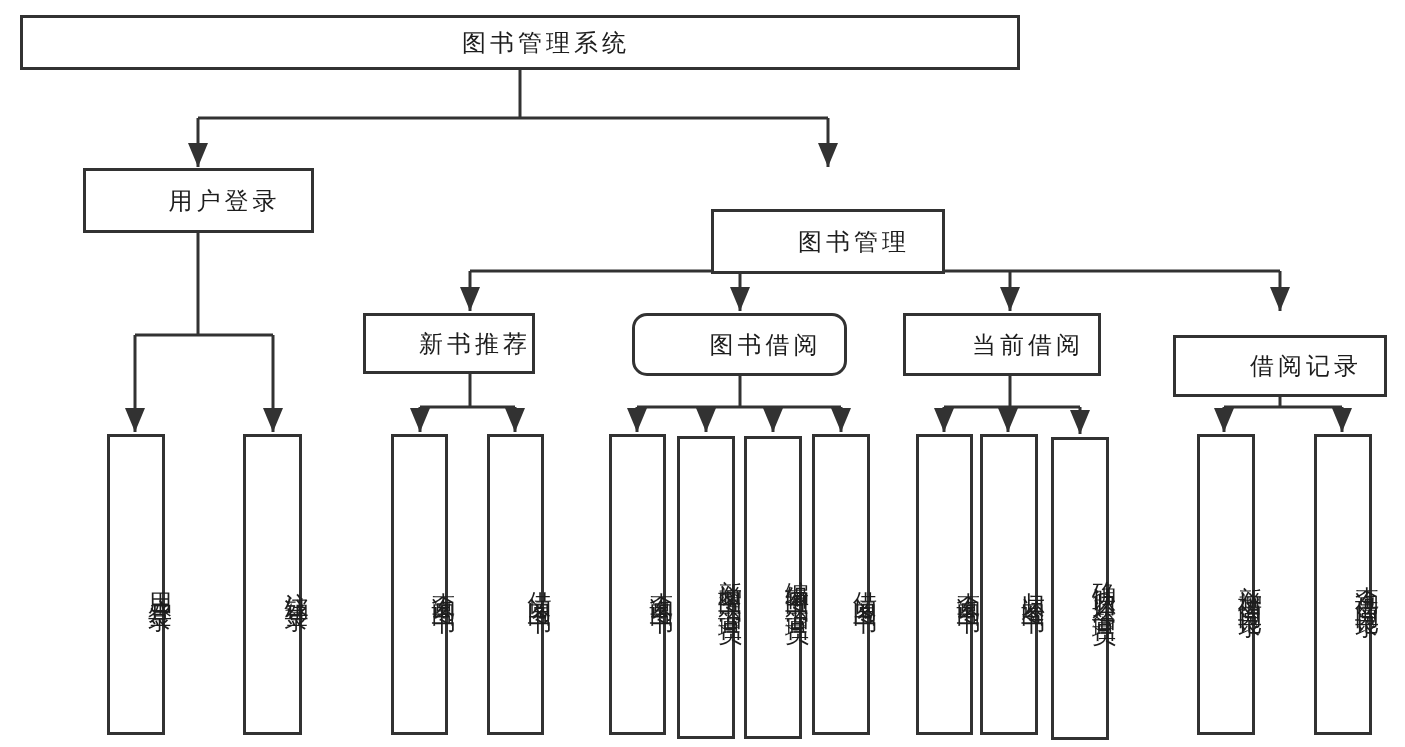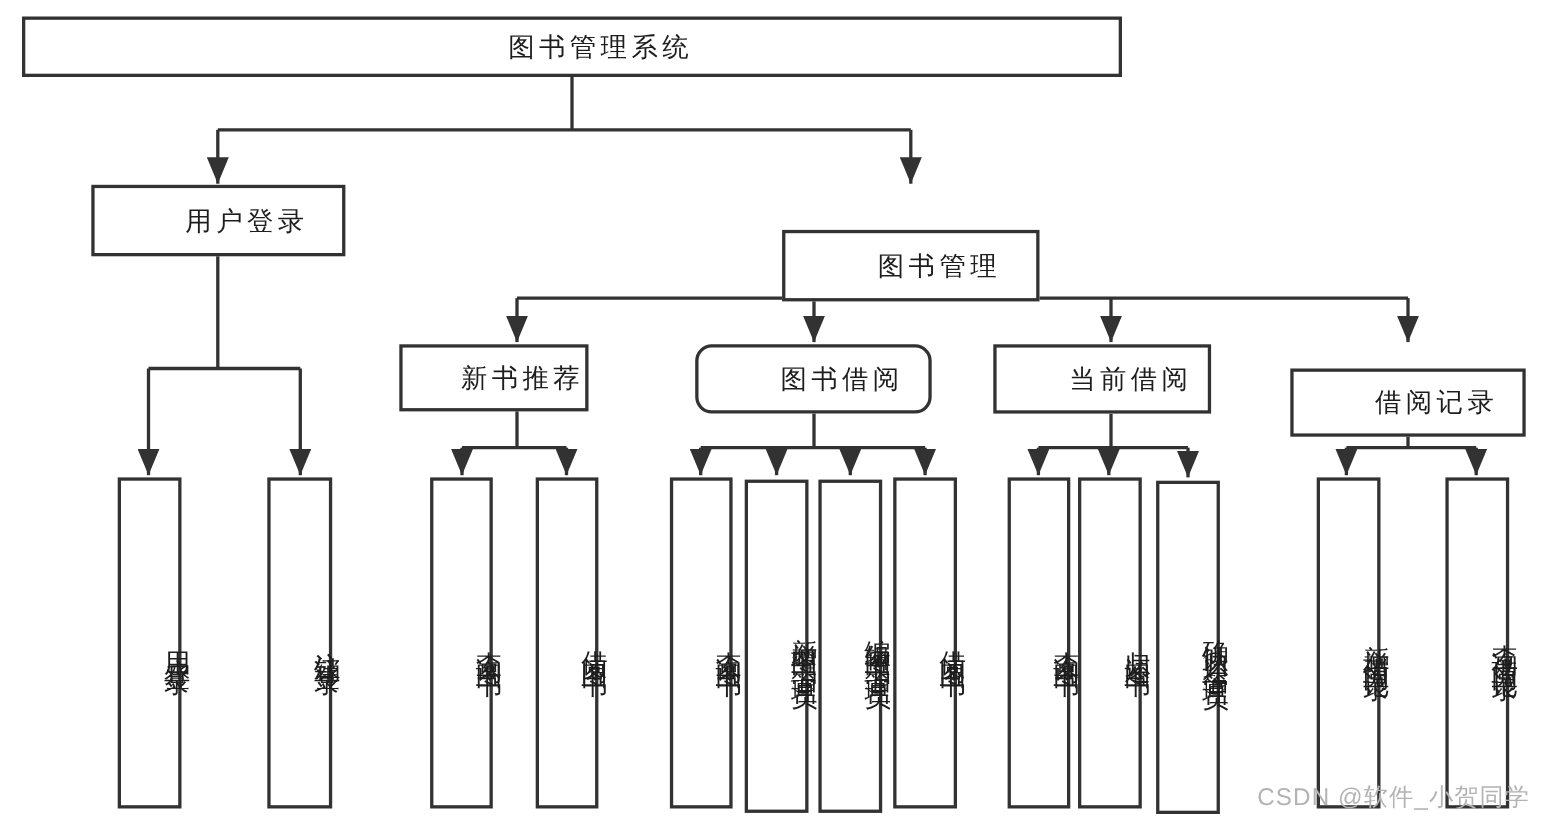--- a/index.html
+++ b/index.html
@@ -159,15 +159,14 @@
     <span>确认归还（管理员）</span>
   </div>
 
   <div class="vbox" style="left:1197px;top:434px;width:58px;height:301px;">
     <span>新增借阅记录</span>
   </div>
   <div class="vbox" style="left:1314px;top:434px;width:58px;height:301px;">
     <span>查询借阅记录</span>
   </div>
 
-  <div class="watermark">CSDN @软件_小贺同学</div>
 
 </div>
 
 </body></html>

